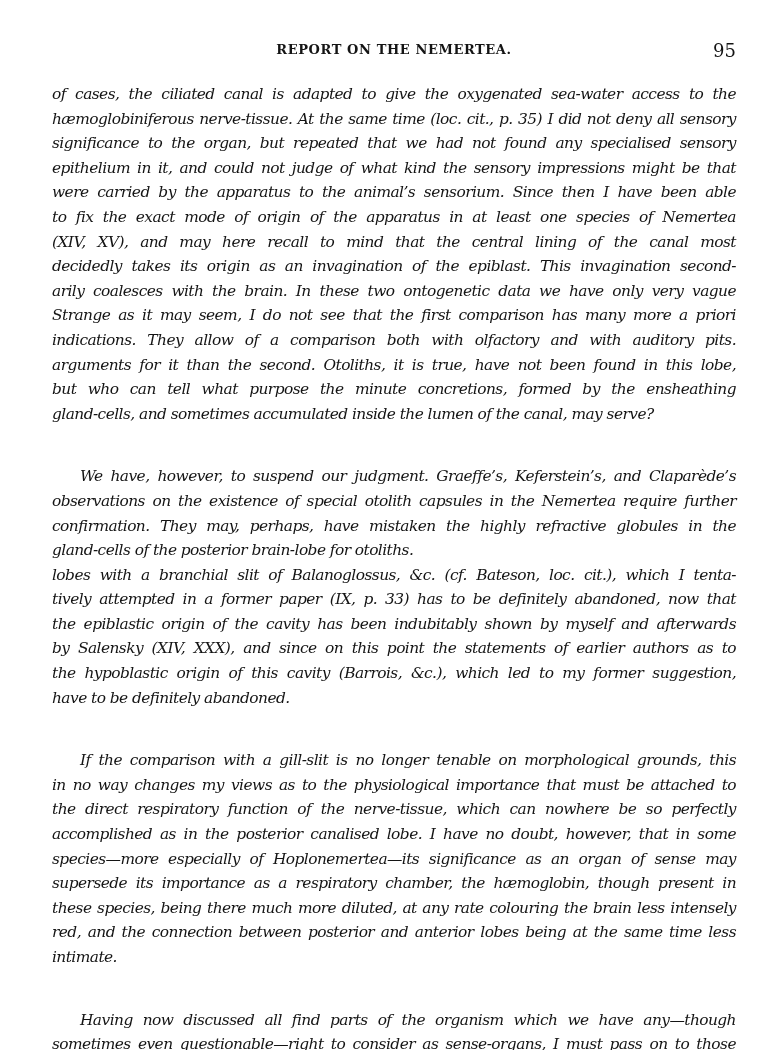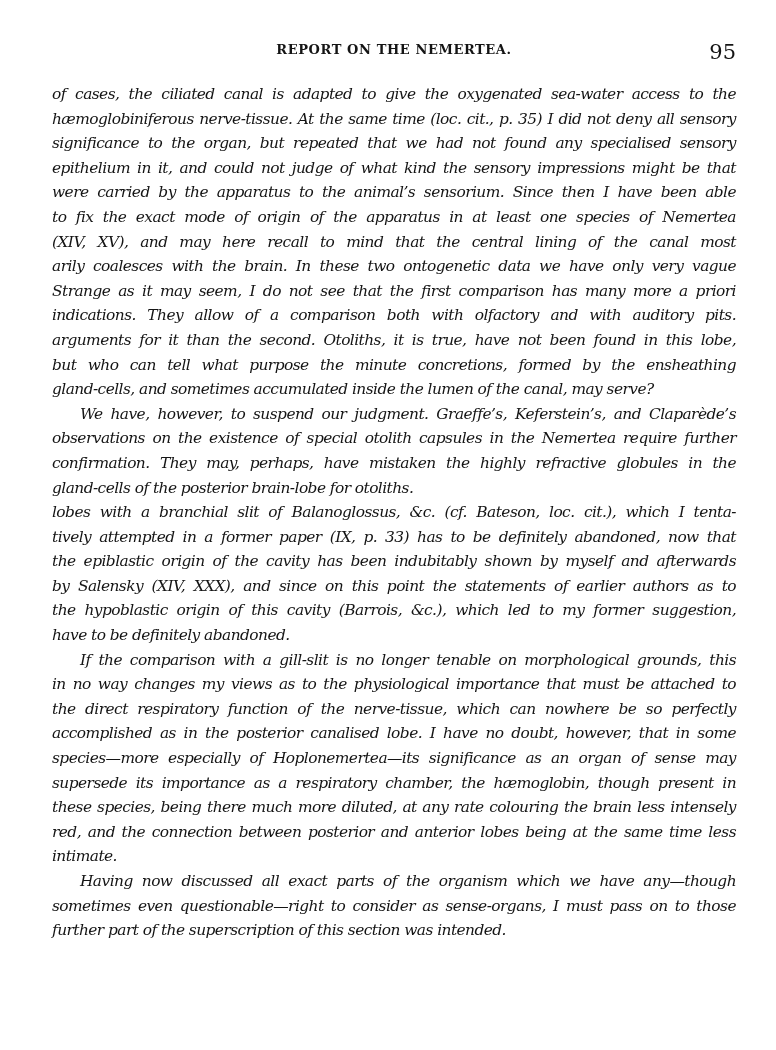--- a/index.html
+++ b/index.html
@@ -1,46 +1,47 @@
 <!DOCTYPE html>
 <html><head>
 <meta charset="utf-8">
 <style>
   html, body { margin: 0; padding: 0; background: #ffffff; }
   body { width: 776px; height: 1050px; position: relative; overflow: hidden;
          font-family: "DejaVu Serif", "Liberation Serif", serif; color: #141414; }
   .header { position: absolute; top: 42px; left: 52px; width: 684px; height: 24px; }
   .running-title { position: absolute; left: 0; right: 0; text-align: center;
                    font-size: 13px; letter-spacing: 0.6px; font-weight: bold; }
-  .page-number { position: absolute; right: 0; top: -2px; font-size: 21px; }
+  .page-number { position: absolute; right: 0; top: -2px; font-size: 18px; }
   .body-text { position: absolute; top: 82px; left: 52px; width: 684px; font-style: italic; }
   .line { display: block; height: 24.6px; line-height: 24.6px; font-size: 15.4px;
           text-align: justify; text-align-last: justify; white-space: nowrap;
           letter-spacing: -0.55px; word-spacing: 0px; }
   .line.last { text-align-last: left; }
-  .line.indent { padding-left: 28px; }
+  .line.indent { padding-left: 28px; margin-top: 38px; }
   .para { margin: 0; }
 </style>
 </head>
 <body>
 
 <div class="header">
   <div class="running-title">REPORT ON THE NEMERTEA.</div>
   <div class="page-number">95</div>
 </div>
 
 <div class="body-text" id="body-text">
     <div class="para">
       <span class="line">of cases, the ciliated canal is adapted to give the oxygenated sea-water access to the</span>
       <span class="line">hæmoglobiniferous nerve-tissue.  At the same time (loc. cit., p. 35) I did not deny all sensory</span>
       <span class="line">significance to the organ, but repeated that we had not found any specialised sensory</span>
       <span class="line">epithelium in it, and could not judge of what kind the sensory impressions might be that</span>
       <span class="line">were carried by the apparatus to the animal’s sensorium.  Since then I have been able</span>
       <span class="line">to fix the exact mode of origin of the apparatus in at least one species of Nemertea</span>
       <span class="line">(XIV, XV), and may here recall to mind that the central lining of the canal most</span>
+      <span class="line">decidedly takes its origin as an invagination of the epiblast.  This invagination second-</span>
       <span class="line">arily coalesces with the brain.  In these two ontogenetic data we have only very vague</span>
       <span class="line">Strange as it may seem, I do not see that the first comparison has many more a priori</span>
       <span class="line">indications.  They allow of a comparison both with olfactory and with auditory pits.</span>
       <span class="line">arguments for it than the second.  Otoliths, it is true, have not been found in this lobe,</span>
       <span class="line">but who can tell what purpose the minute concretions, formed by the ensheathing</span>
       <span class="line last">gland-cells, and sometimes accumulated inside the lumen of the canal, may serve?</span>
     </div>
     <div class="para">
       <span class="line indent">We have, however, to suspend our judgment.  Graeffe’s, Keferstein’s, and Claparède’s</span>
       <span class="line">observations on the existence of special otolith capsules in the Nemertea require further</span>
@@ -60,17 +61,17 @@
       <span class="line">in no way changes my views as to the physiological importance that must be attached to</span>
       <span class="line">the direct respiratory function of the nerve-tissue, which can nowhere be so perfectly</span>
       <span class="line">accomplished as in the posterior canalised lobe.  I have no doubt, however, that in some</span>
       <span class="line">species—more especially of Hoplonemertea—its significance as an organ of sense may</span>
       <span class="line">supersede its importance as a respiratory chamber, the hæmoglobin, though present in</span>
       <span class="line">these species, being there much more diluted, at any rate colouring the brain less intensely</span>
       <span class="line">red, and the connection between posterior and anterior lobes being at the same time less</span>
       <span class="line last">intimate.</span>
     </div>
     <div class="para">
-      <span class="line indent">Having now discussed all exact parts of the organism which we have any—though</span>
+      <span class="line indent">Having now discussed all find parts of the organism which we have any—though</span>
       <span class="line">sometimes even questionable—right to consider as sense-organs, I must pass on to those</span>
       <span class="line last">further part of the superscription of this section was intended.</span>
     </div>
   </div>
 
 </body></html>

